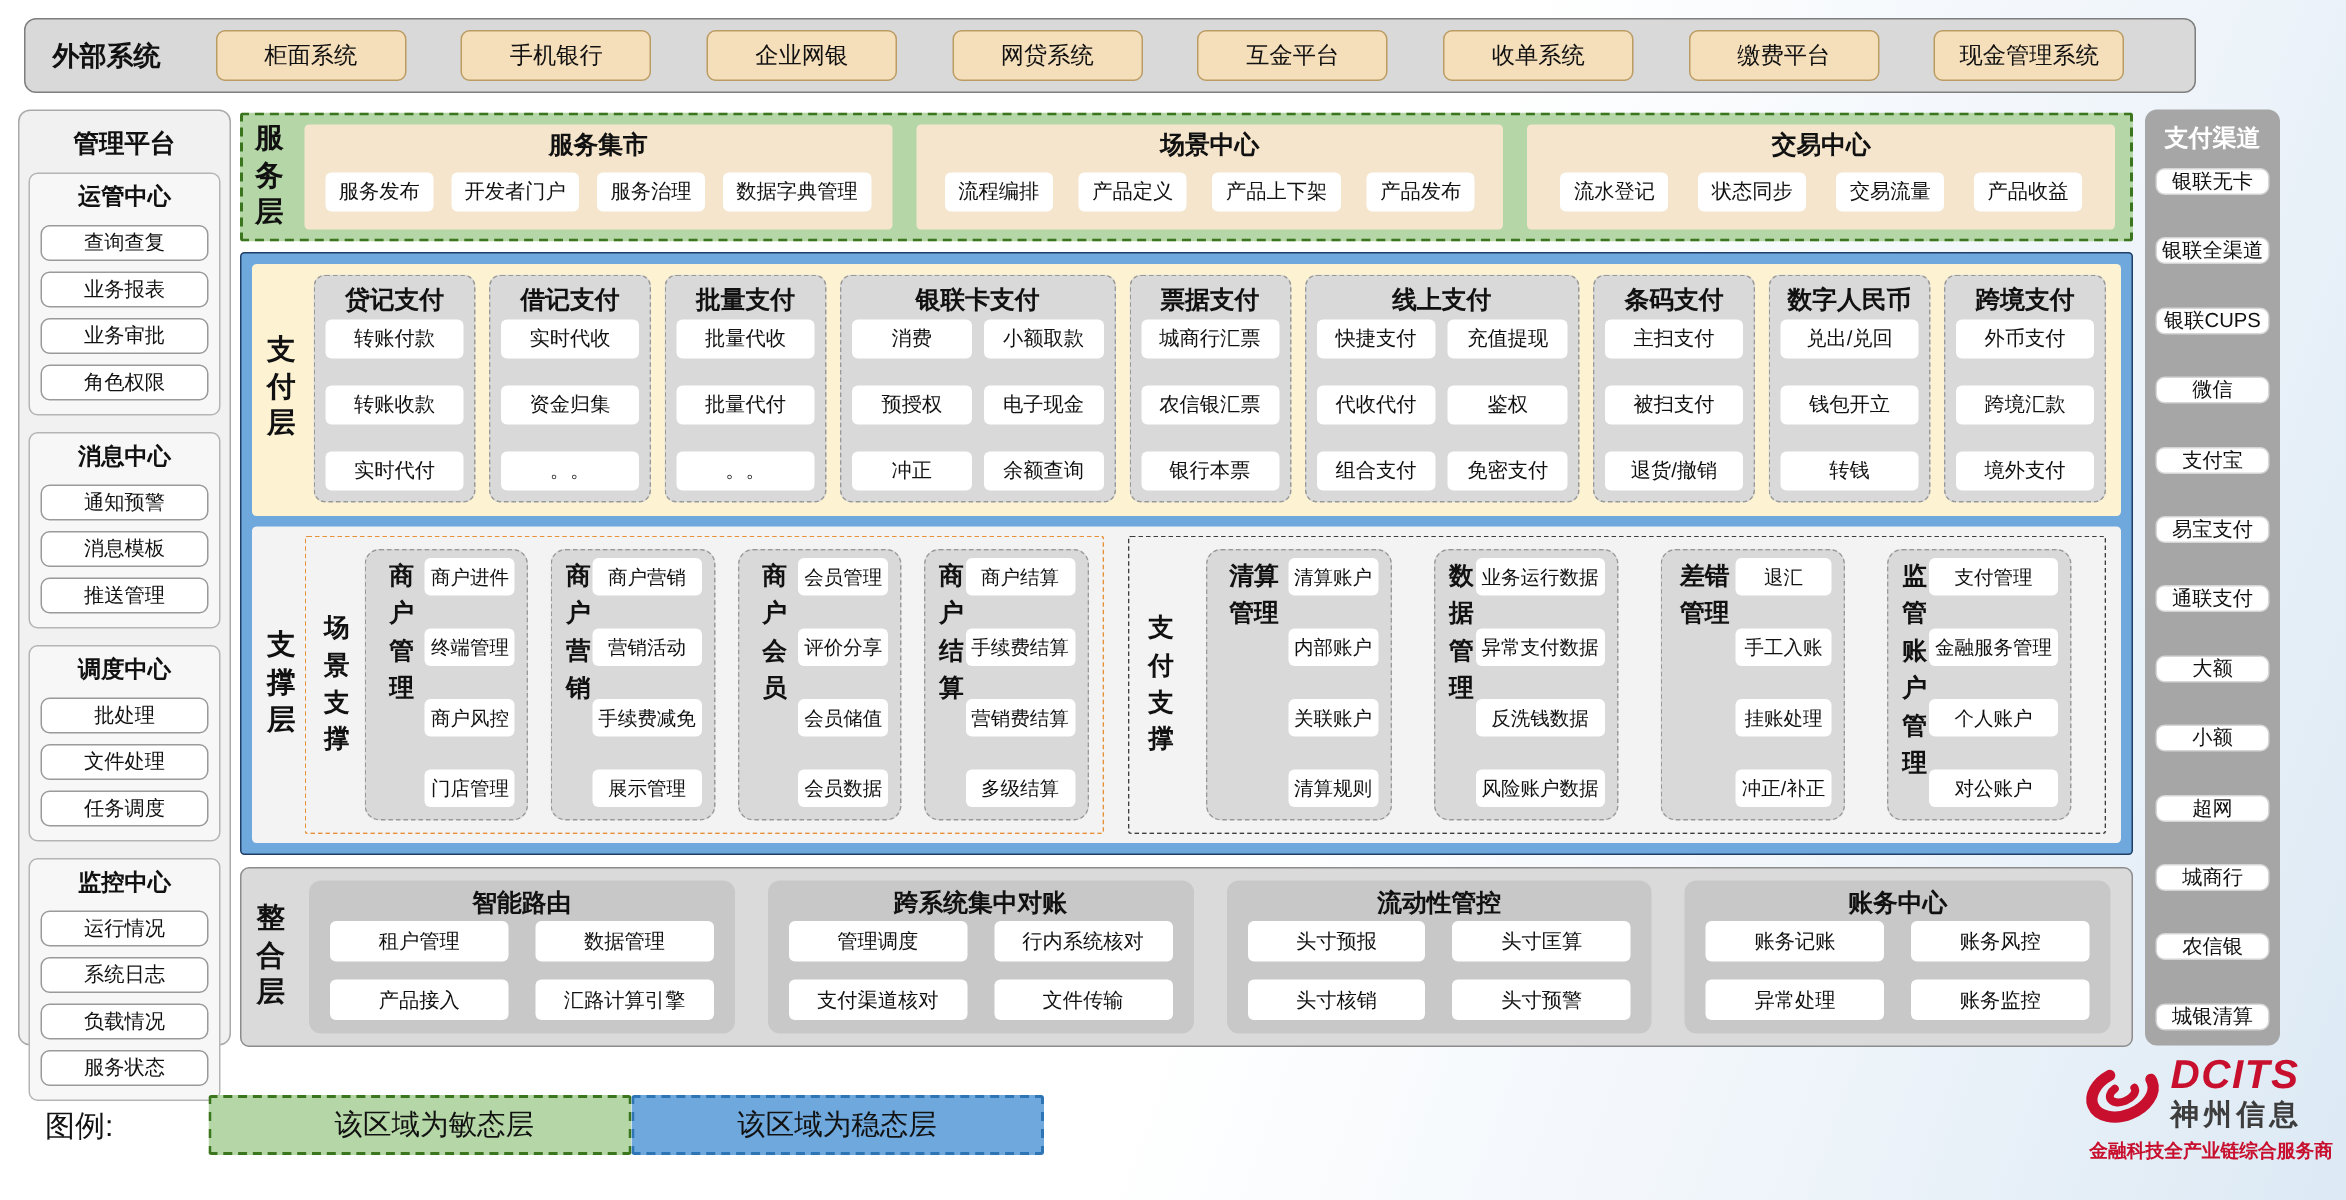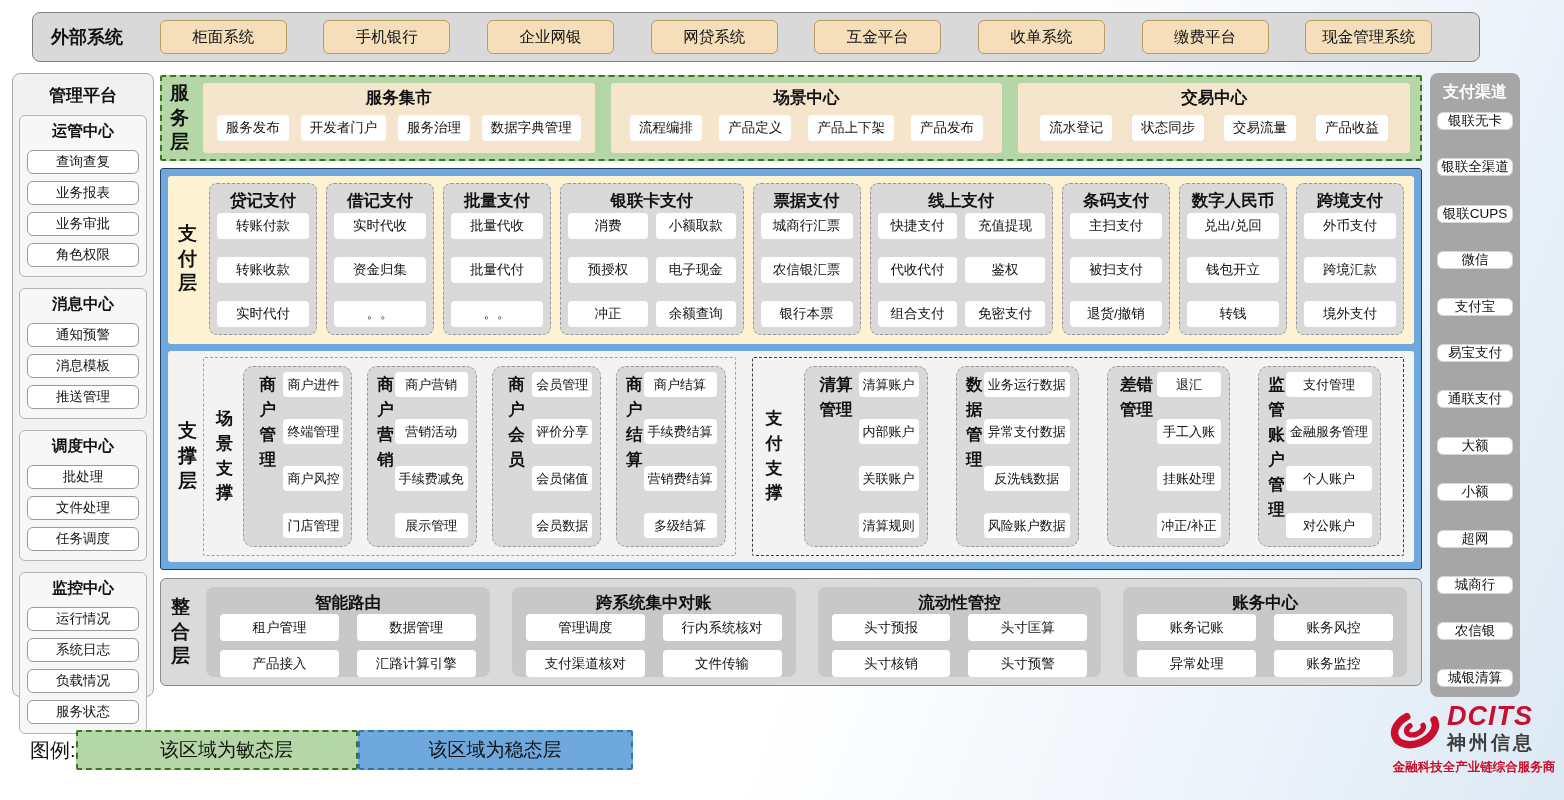--- a/index.html
+++ b/index.html
@@ -14,21 +14,21 @@
     background: linear-gradient(110deg, #ffffff 55%, #eef4fa 80%, #dce9f4 100%);
   }
   button {
     font-family: inherit; color:#111; cursor:default;
     display:flex; align-items:center; justify-content:center;
     white-space:nowrap;
   }
 
   
   .topbar {
-    position:absolute; left:32px; top:12px; width:1448px; height:50px;
+    position:absolute; left:16px; top:12px; width:1448px; height:50px;
     background:#d9d9d9; border:1.5px solid #7f7f7f; border-radius:8px;
     display:flex; align-items:center; padding:0 10px;
   }
   .topbar-label { font-weight:bold; font-size:18px; margin-left:8px; white-space:nowrap; }
   .topbar-items { flex:1; display:flex; justify-content:space-evenly; align-items:center; }
   .tan-btn {
     width:127px; height:34px; background:#f5deba; border:1.5px solid #bb9c63;
     border-radius:6px; font-size:15.5px;
   }
 
@@ -113,21 +113,21 @@
   .paysup .sup-columns { gap:28px; padding:0 12px; }
   .sup-col {
     flex:1; background:#d9d9d9; border:1.5px dashed #989898; border-radius:10px;
     padding:5px 8px 8px; display:flex; flex-direction:row;
   }
   .sup-col .col-items { gap:9px; }
   .sup-col .panel-btn { height:25px; font-size:13px; }
 
   
   .integration-layer {
-    position:absolute; left:160px; top:578px; width:1262px; height:108px;
+    position:absolute; left:160px; top:578px; width:1262px; height:120px;
     background:#dadada; border:1.5px solid #8c8c8c; border-radius:6px;
     display:flex; gap:14px; padding:8px 14px 8px 8px;
   }
   .int-panels { flex:1; display:flex; gap:22px; }
   .int-panel {
     flex:1; background:#c8c8c8; border-radius:8px;
     padding:3px 14px 6px; display:flex; flex-direction:column;
   }
   .int-items { flex:1; display:grid; grid-template-columns:1fr 1fr; gap:9px 18px; }
   .int-items .panel-btn { height:27px; }
@@ -142,21 +142,21 @@
   .rs-items { flex:1; display:flex; flex-direction:column; justify-content:space-between; margin-top:9px; }
   .rs-btn { height:18px; background:#fff; border:1px solid #d6d6d6; border-radius:6px; font-size:13.5px; padding:0 2px; }
 
   
   .legend { position:absolute; left:30px; top:730px; display:flex; align-items:center; }
   .legend-label { font-size:20px; }
   .legend-box {
     height:40px; display:flex; align-items:center; justify-content:center;
     font-size:19px; border-radius:2px;
   }
-  .legend-box.agile { width:282px; background:#b5d6a6; border:2.5px dashed #3b761f;padding-left:20px; }
+  .legend-box.agile { width:282px; margin-left:63px; background:#b5d6a6; border:2.5px dashed #3b761f;padding-left:20px; }
   .legend-box.stable { width:275px; margin-left:0; background:#6fa8dc; border:2.5px dashed #2e75b6; }
 
   
   .logo { position:absolute; left:1388px; top:702px; width:172px; }
   .logo-row { display:flex; align-items:center; gap:5px; }
   .swirl { flex:none; }
   .logo-text { display:flex; flex-direction:column; }
   .logo-brand { color:#c8102e; font-weight:bold; font-style:italic; font-size:27px; line-height:1.05; letter-spacing:1px; }
   .logo-name { color:#3d3d3d; font-weight:bold; font-size:19px; letter-spacing:3px; }
   .logo-tagline { color:#c8102e; font-weight:bold; font-size:12.5px; margin-top:3px; white-space:nowrap; text-align:center; }

